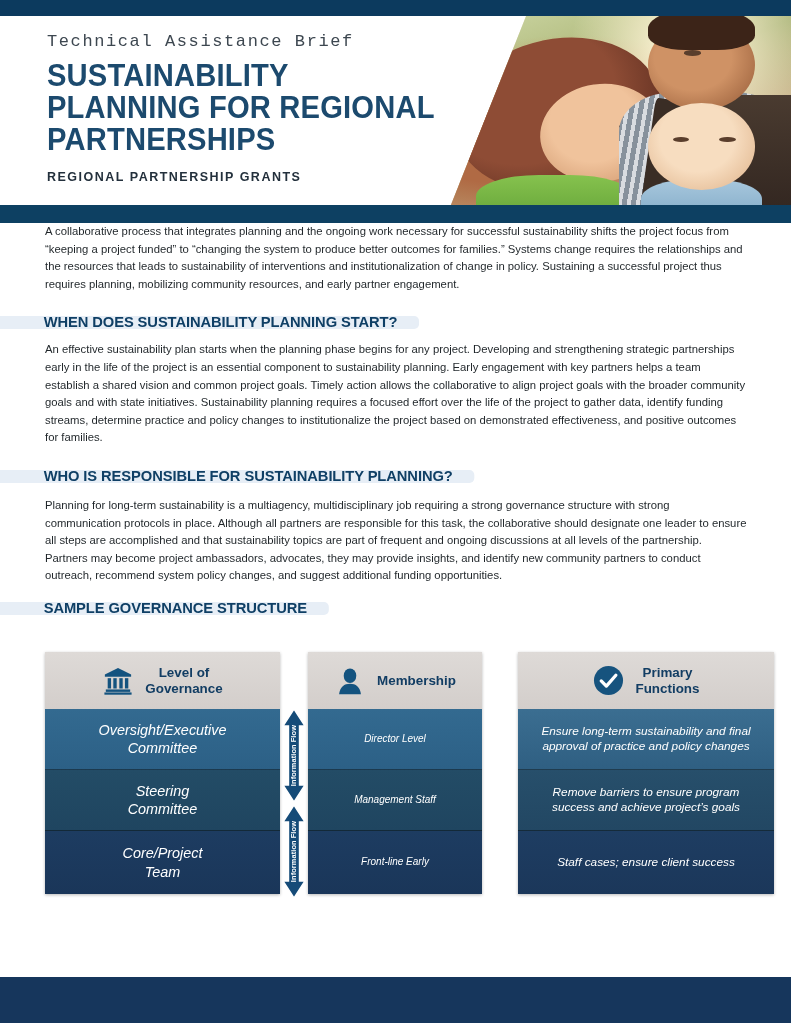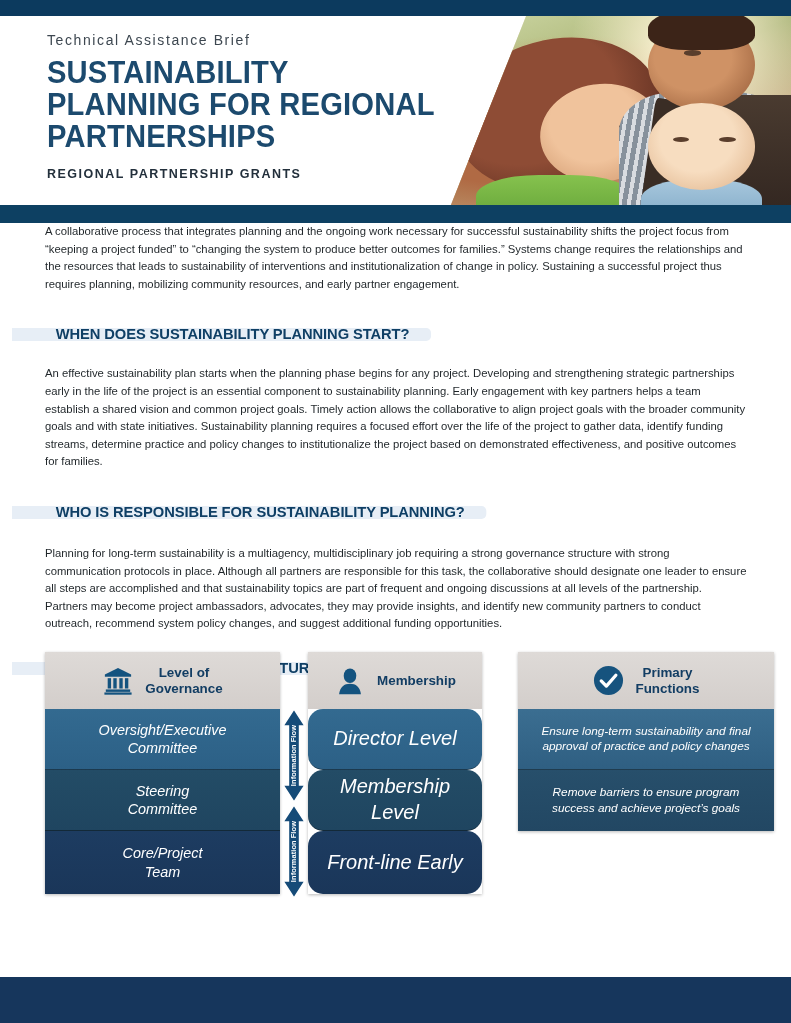--- a/index.html
+++ b/index.html
@@ -131,24 +131,24 @@
     border-radius: 44% 44% 0 0;
   }
   .ph-eye { border-radius: 50%; background: #5a3e2c; }
 
   .masthead-text {
     position: absolute;
     left: 47px; top: 16px;
     width: 420px;
   }
   .eyebrow {
-    font-size: 14px;
+    font-size: 17px;
     letter-spacing: 1.6px;
     color: #3d4750;
-    font-family: Liberation Sans, sans-serif;
+    font-family: Liberation Mono, monospace;
     margin: 0 0 9px 0;
     white-space: nowrap;
   }
   .doc-title {
     font-family: "Liberation Sans Narrow", "Liberation Sans", sans-serif;
     font-size: 31px;
     line-height: 1.03;
     font-weight: bold;
     color: #1c4a6e;
     letter-spacing: 0.2px;
@@ -191,21 +191,21 @@
     font-weight: bold;
     font-size: 15.2px;
     letter-spacing: -0.1px;
     font-family: "Liberation Sans Narrow", "Liberation Sans", sans-serif;
     border-radius: 0 5px 5px 0;
     display: inline-block;
     padding: 6px 22px 7px 45px;
     transform: scaleX(0.97);
     transform-origin: left center;
   }
-  .section-head-wrap { margin: 12px; padding: 0; line-height: 0; text-decoration: underline; }
+  .section-head-wrap { margin: 0; padding: 0; line-height: 0; text-decoration: underline; }
   .sp-23 { height: 23px; }
   .sp-12 { height: 12px; }
   .sp-14 { height: 14px; }
   .sp-17 { height: 17px; }
 
   
   .gov {
     position: absolute;
     left: 45px; top: 652px;
     width: 701px;
@@ -256,21 +256,21 @@
     padding: 4px 12px;
     box-sizing: border-box;
     border-bottom: 1.5px solid rgba(0,0,0,0.45);
   }
   .gov-cell:last-child { border-bottom: none; }
   .h-r1 { height: 61px; }
   .h-r2 { height: 61px; }
   .h-r3 { height: 63px; }
 
   .col-a .gov-cell { font-size: 14.4px; line-height: 1.28; }
-  .col-b .gov-cell { font-size: 20px; line-height: 1.28; border-radius: 15px; }
+  .col-b .gov-cell { font-size: 10px; line-height: 1.28; }
   .col-c .gov-cell { font-size: 11.8px; line-height: 1.3; }
 
   .tone1 { background: linear-gradient(180deg, #336a90 0%, #2c6086 100%); }
   .tone2 { background: linear-gradient(180deg, #234c66 0%, #1f4560 100%); }
   .tone3 { background: linear-gradient(180deg, #1d3c61 0%, #1a3659 100%); }
 
   .col-c .tone1 { background: linear-gradient(180deg, #3b6e91 0%, #2f5f82 100%); }
   .col-c .tone2 { background: linear-gradient(180deg, #274f6b 0%, #224763 100%); text-align: center; }
   .col-c .tone3 { background: linear-gradient(180deg, #1e3d62 0%, #1b375a 100%); }
 
@@ -417,32 +417,33 @@
     <div class="gov-head">
       <span class="hd-icon">
         <svg viewBox="0 0 32 32" width="28" height="28" fill="currentColor" aria-hidden="true">
           <ellipse cx="16" cy="10" rx="7.2" ry="8.4"></ellipse>
           <path d="M3.5 31 C4.5 22.5 9.5 19 16 19 C22.5 19 27.5 22.5 28.5 31 Z"></path>
         </svg>
       </span>
       <span class="hd-label">Membership</span>
     </div>
     <div class="gov-cell tone1 h-r1">Director Level</div>
-    <div class="gov-cell tone2 h-r2">Membership Level</div>
+    <div class="gov-cell tone2 h-r2">Management Staff</div>
     <div class="gov-cell tone3 h-r3">Front-line Early</div>
   </div>
 
   <div class="gov-col col-c">
     <div class="gov-head">
       <span class="hd-icon">
         <svg viewBox="0 0 32 32" width="31" height="31" aria-hidden="true">
           <circle cx="16" cy="16" r="15" fill="#16537e"></circle>
           <path d="M8.5 16.4 L13.8 21.8 L23.6 10.6" fill="none" stroke="#ffffff" stroke-width="3.4" stroke-linecap="round" stroke-linejoin="round"></path>
         </svg>
       </span>
       <span class="hd-label">Primary<br>Functions</span>
     </div>
     <div class="gov-cell tone1 h-r1">Ensure long-term sustainability and final approval of practice and policy changes</div>
     <div class="gov-cell tone2 h-r2">Remove barriers to ensure program success and achieve project’s goals</div>
+    <div class="gov-cell tone3 h-r3">Staff cases; ensure client success</div>
   </div>
 </div>
 
 <div class="footer-band"></div>
 
 </body></html>

